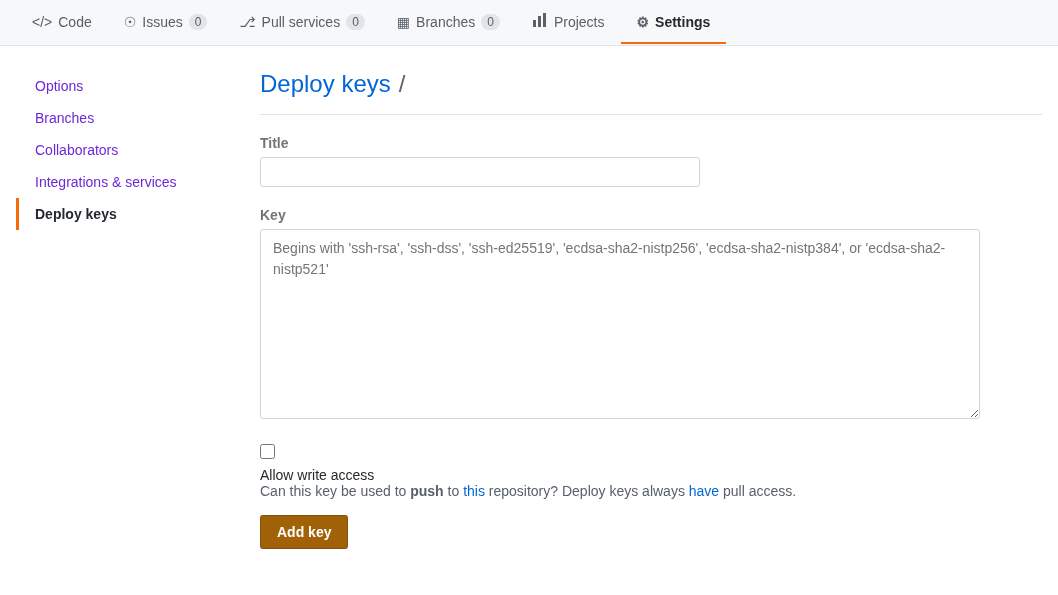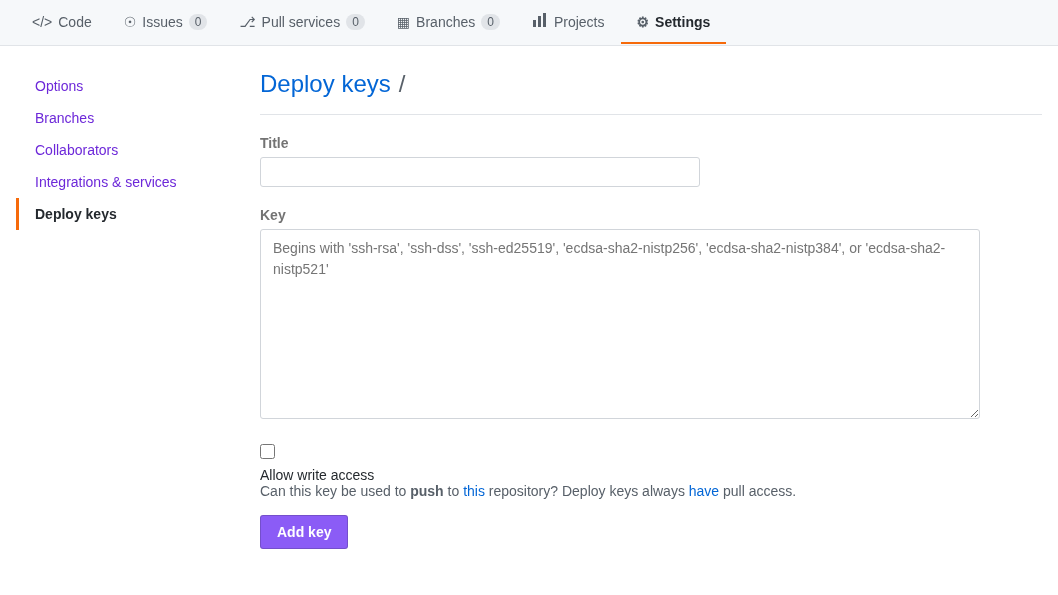--- a/index.html
+++ b/index.html
@@ -170,21 +170,21 @@
       color: #0366d6;
       text-decoration: none;
     }
     .checkbox-text-block {
       display: flex;
       flex-direction: column;
     }
 
     
     .btn-green {
-      background: #8b5cf6;
+      background: #a16207;
       color: #fff;
       border: 1px solid rgba(27,31,35,0.2);
       border-radius: 3px;
       padding: 6px 16px;
       font-size: 14px;
       font-weight: 600;
       cursor: pointer;
       line-height: 20px;
     }
 

